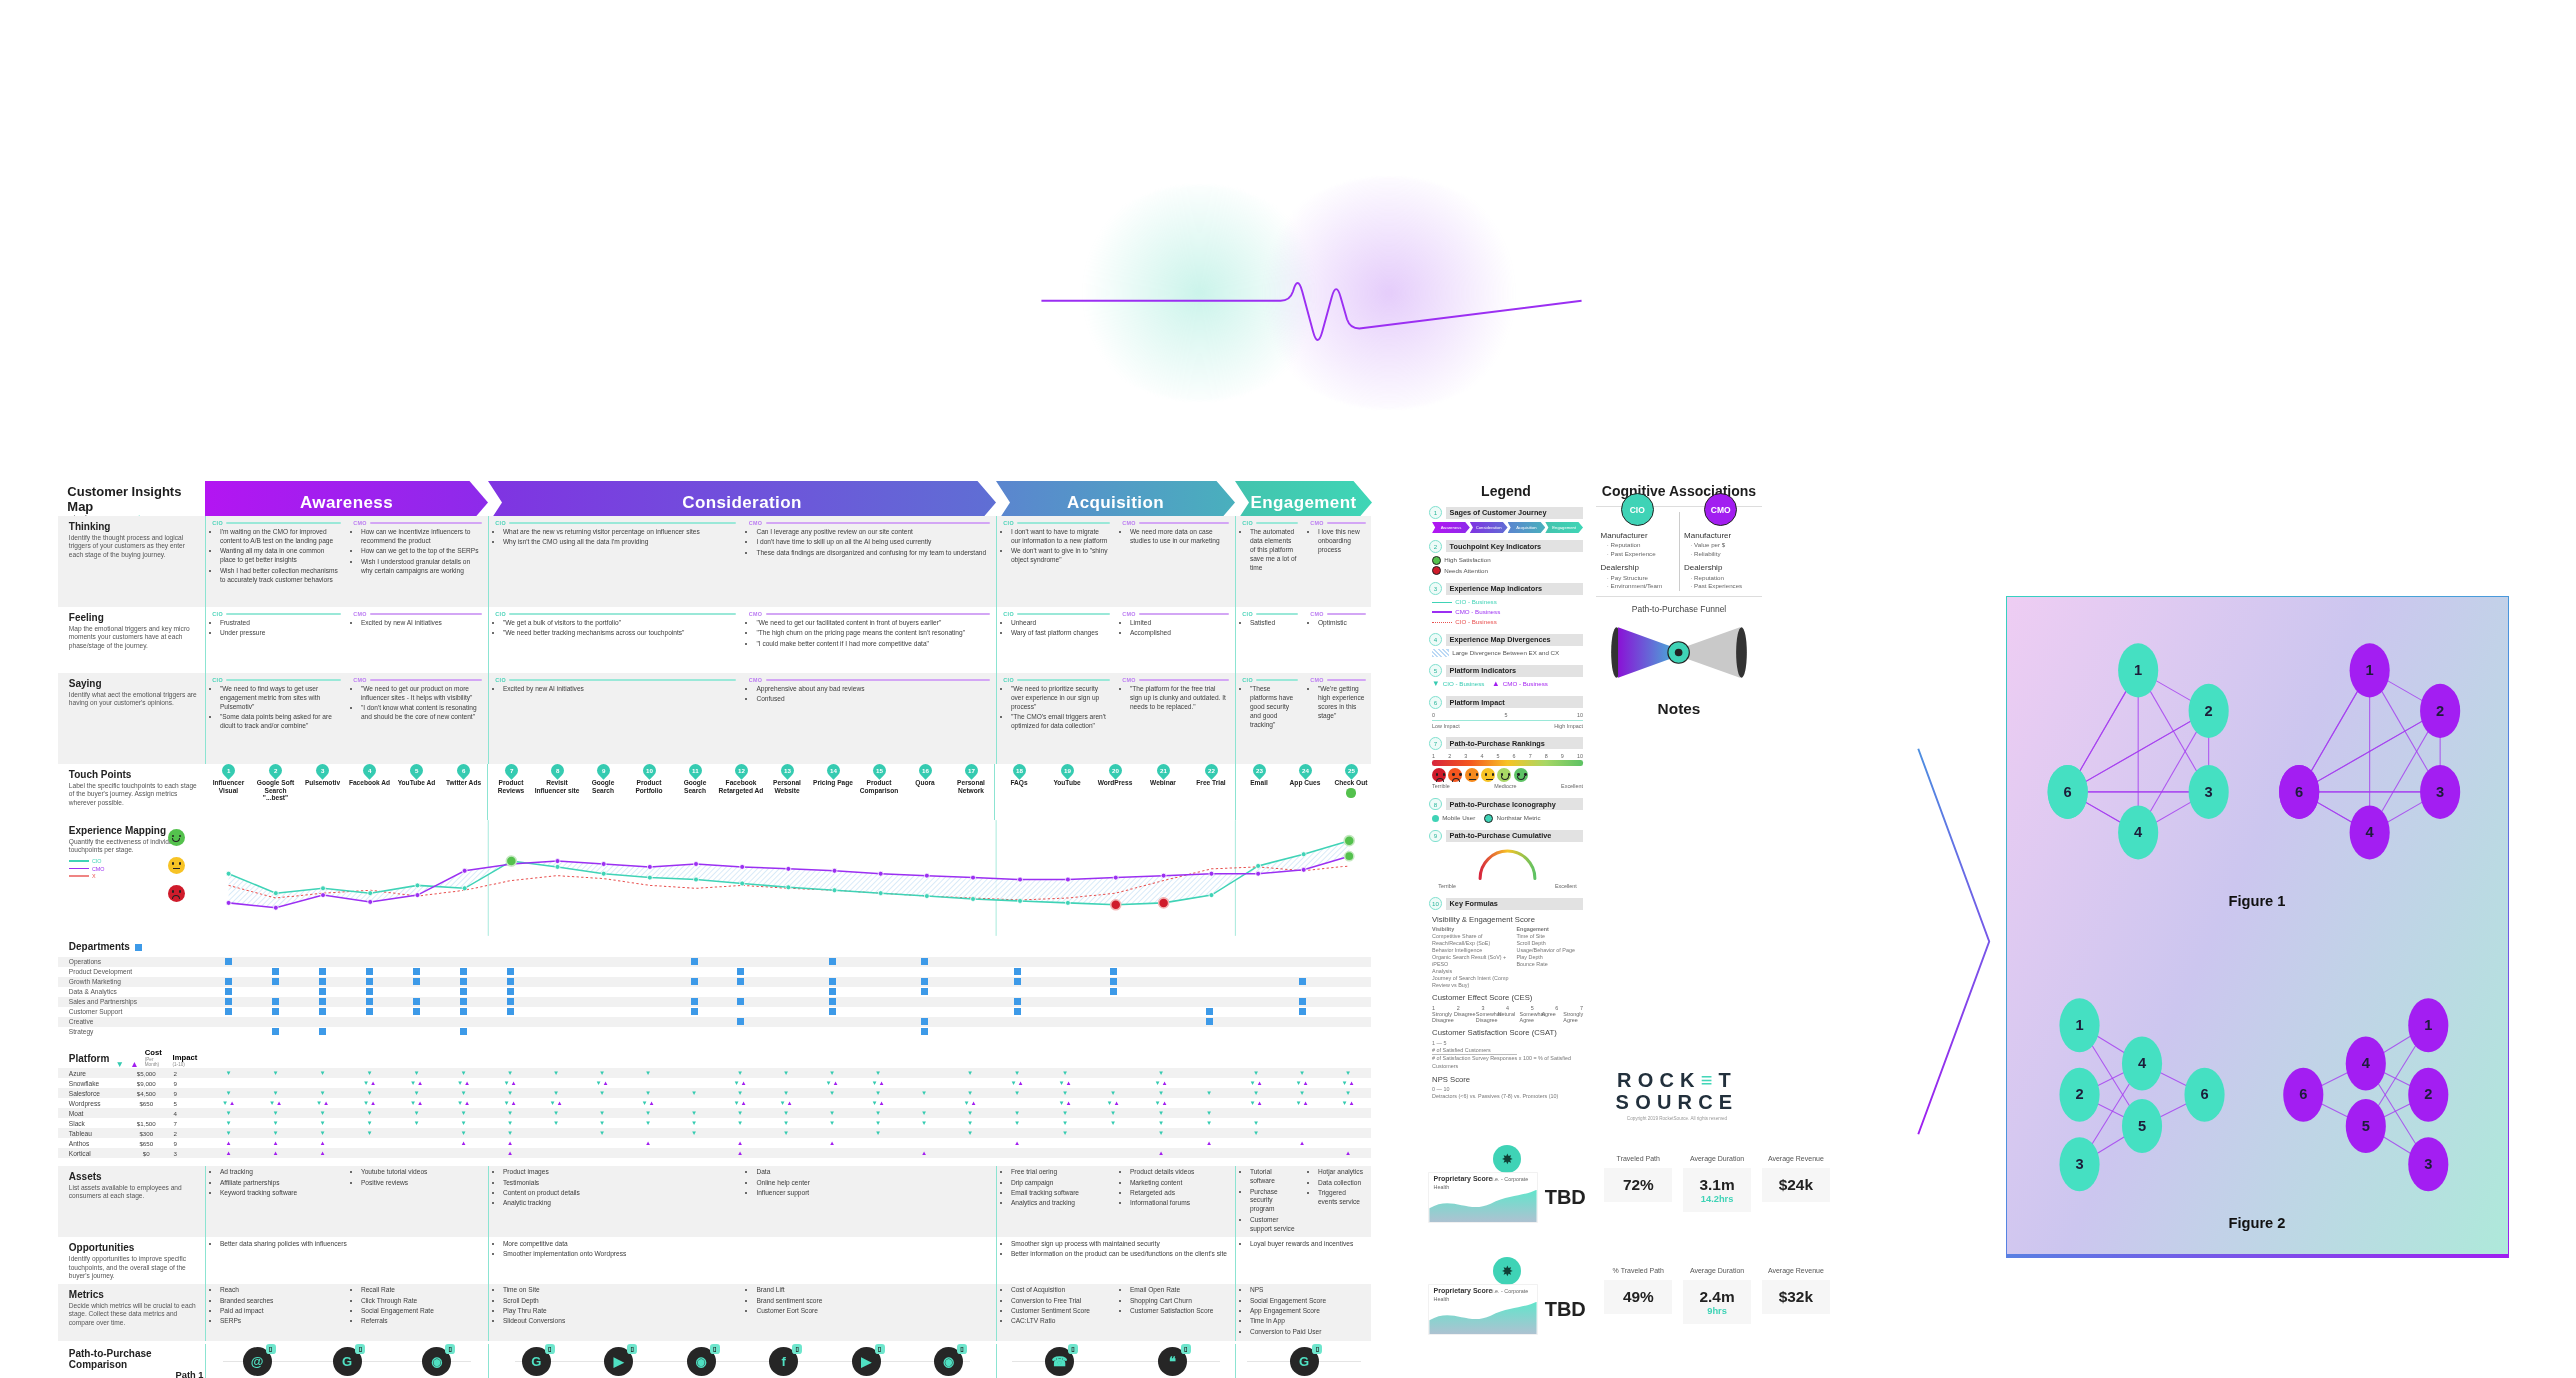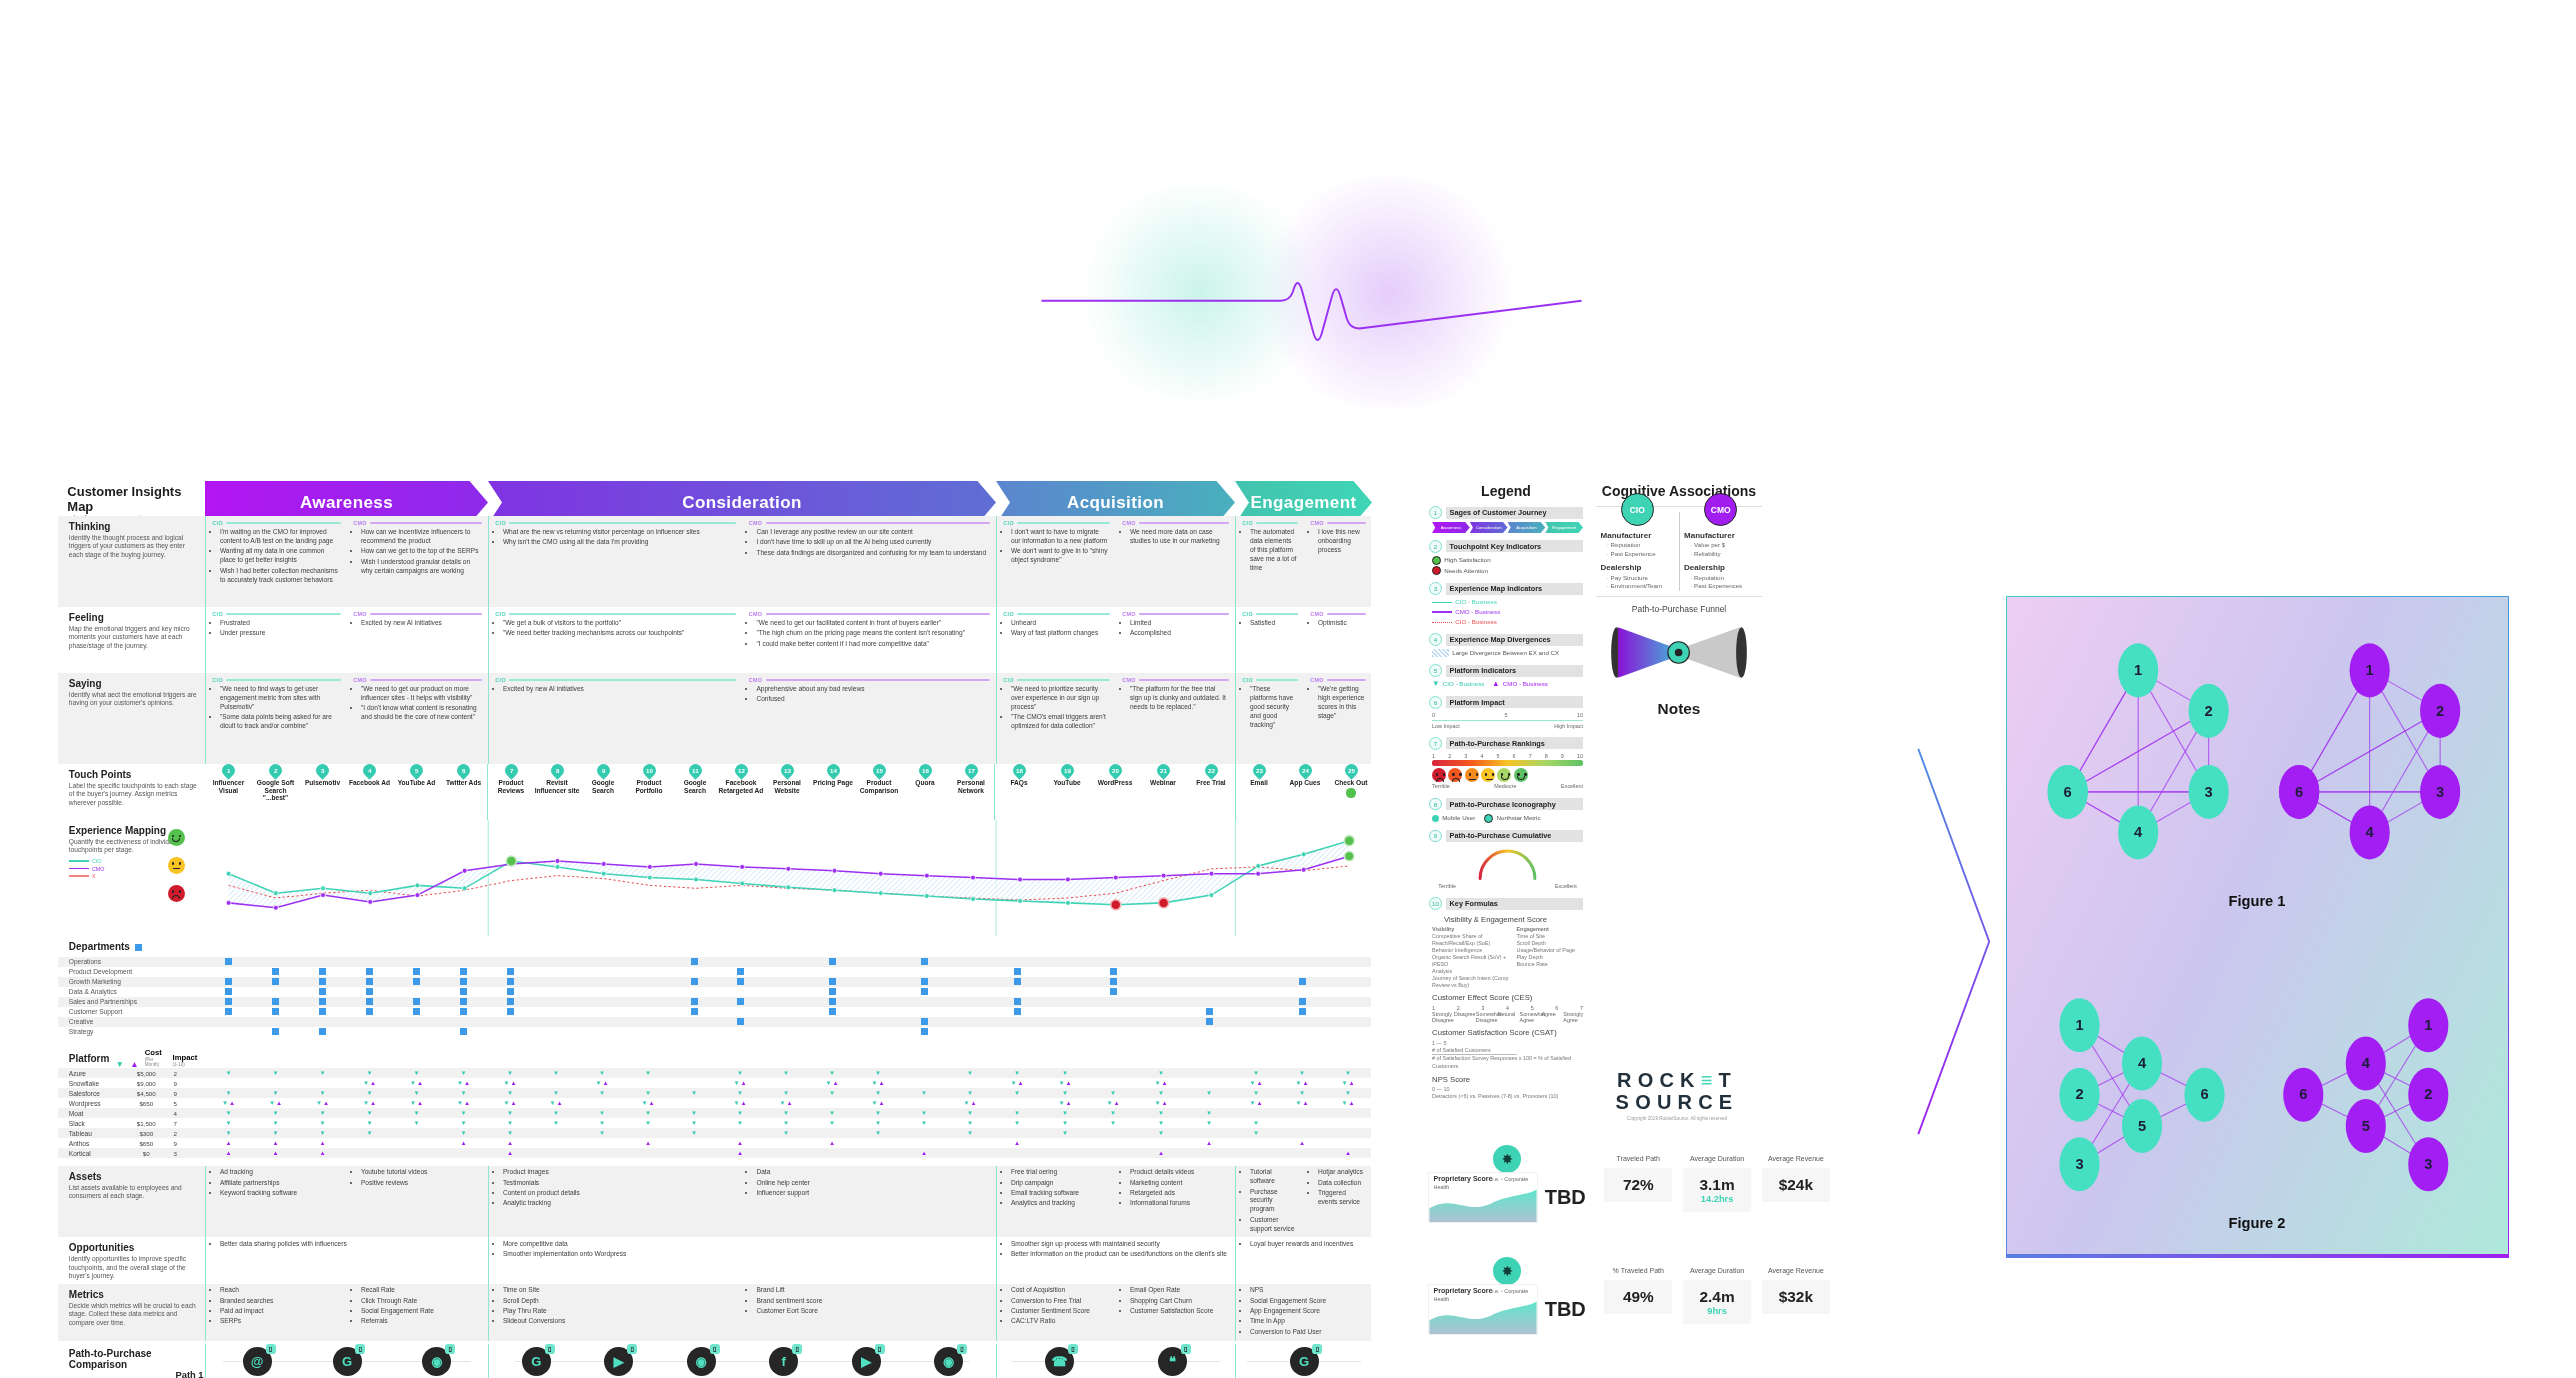--- a/index.html
+++ b/index.html
@@ -106,21 +106,21 @@
   .formula-h{font-size:7px;color:#444;margin:4.6px 0 0.8px;}
   .formula-s{font-size:5.4px;color:#777;line-height:1.3;}
 
   
   .cog{position:absolute;left:1596px;top:481px;width:166px;}
   .cogcols{display:flex;border-top:0.8px solid #ddd;border-bottom:0.8px solid #ddd;padding:4.6px 0;}
   .cogcol{flex:1;padding:0 4.6px;}
   .cogcol+.cogcol{border-left:0.8px solid #ccc;}
   .pcircle{width:31px;height:31px;border-radius:50%;margin:-18.5px auto 3.1px;display:flex;align-items:center;
     justify-content:center;color:#fff;font-size:8.5px;font-weight:bold;border:1.5px solid #222;}
-  .cog h4{font-size:8px;font-weight:700;color:#333;margin:4.6px 0 1.5px;}
+  .cog h4{font-size:8px;font-weight:400;color:#333;margin:4.6px 0 1.5px;}
   .cog ul{margin:0;padding-left:6.2px;font-size:6.2px;color:#666;line-height:1.4;list-style:none;}
   .cog ul li:before{content:"· ";}
   .funnel-title{font-size:8.5px;color:#444;text-align:center;margin:7.7px 0 3.1px;}
   .notes-h{font-size:15.4px;font-weight:bold;color:#1d1d1d;text-align:center;margin-top:10.8px;}
 
   
   .summary{position:absolute;left:1429px;top:1077px;width:332px;}
   .logo{font-size:20px;font-weight:bold;letter-spacing:6.2px;color:#22303c;text-align:center;line-height:1.1;}
   .logo .teal-e{color:#43d6b8;}
   .copyright{font-size:4.6px;color:#999;text-align:center;margin-top:2.3px;}
@@ -2109,21 +2109,21 @@
               <span>Terrible</span>
               <span>Excellent</span>
             </div>
           </div>
         </div>
         <div class="litem">
           <div class="lhead">
             <span class="lnum">10</span>
             <span class="ltitle">Key Formulas</span>
           </div>
-          <div class="lbody"><div class="formula-h" style="font-size: 7.7px; margin-left: 12px;">Visibility &amp; Engagement Score</div><div style="display: flex; gap: 4.6px;">
+          <div class="lbody"><div class="formula-h" style="font-size: 7.7px;">Visibility &amp; Engagement Score</div><div style="display: flex; gap: 4.6px;">
               <div style="flex: 1.2 1 0%;">
                 <div class="formula-s" style="font-weight: bold;">Visibility</div>
                 <div class="formula-s">Competitive Share of Reach/Recall/Exp (SoE)</div>
                 <div class="formula-s">Behavior Intelligence</div>
                 <div class="formula-s">Organic Search Result (SoV) + iPESO</div>
                 <div class="formula-s">Analysis</div>
                 <div class="formula-s">Journey of Search Intent (Comp Review vs Buy)</div>
               </div>
               <div style="flex: 1 1 0%;">
                 <div class="formula-s" style="font-weight: bold;">Engagement</div>

